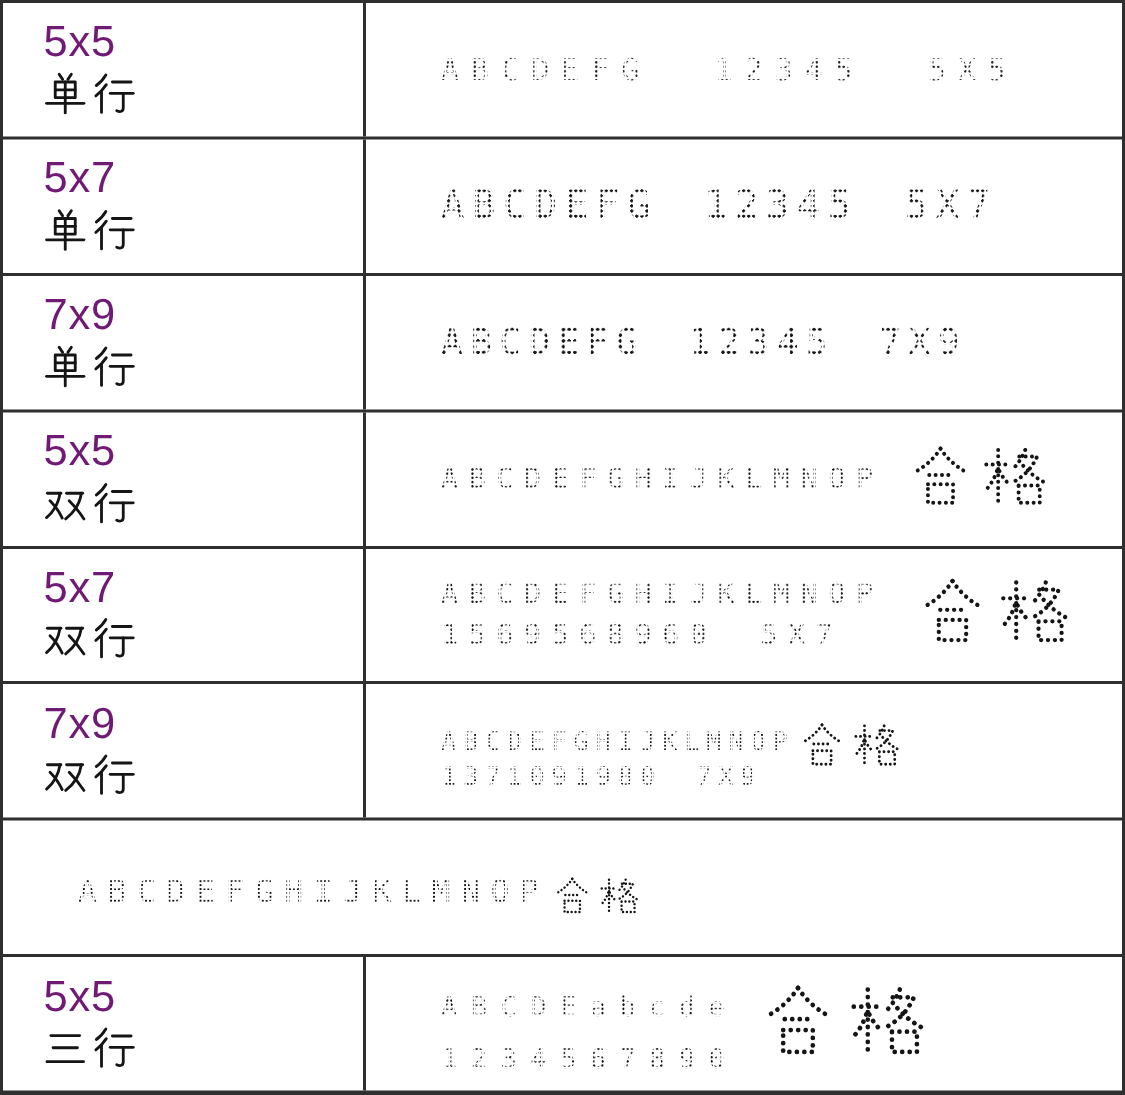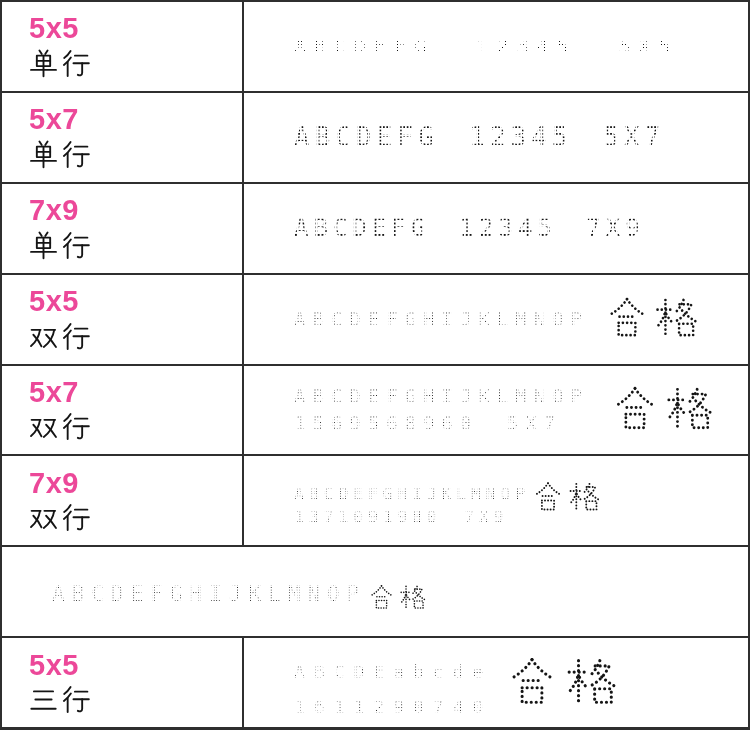--- a/index.html
+++ b/index.html
@@ -14,21 +14,21 @@
   }
   .row { flex:1 1 0; display:flex; border-bottom:2px solid #2f2f2f; min-height:0; }
   .row:last-child { border-bottom:1px solid #2f2f2f; }
 
   .label-cell {
     width:242px; flex:0 0 242px;
     border-right:2px solid #2f2f2f;
     display:flex; flex-direction:column; justify-content:center;
     padding-left:27px; gap:2px;
   }
-  .label-matrix { font-size:29px; line-height:34px; color:#ec4899; letter-spacing:0.5px;font-weight:bold; }
+  .label-matrix { font-size:29px; line-height:34px; color:#701a75; letter-spacing:0.5px; }
   .label-mode   { font-size:29px; line-height:34px; color:#151515; }
 
   .sample-cell {
     flex:1 1 auto; display:flex; align-items:center;
     padding-left:50px; overflow:hidden;
   }
   .lines { display:flex; flex-direction:column; }
   .line { white-space:pre; display:flex; align-items:baseline; }
 
   
@@ -320,21 +320,21 @@
             <path d="M34 29 C26 41 18 49 10 55"></path>
             <path d="M23 45 V93"></path>
             <path d="M48 23 H91"></path>
             <path d="M43 49 H96"></path>
             <path d="M73 49 V82 C73 91 66 93 58 89"></path>
           </svg></div>
     </div>
     <div class="sample-cell">
       <div class="lines">
         <div class="line"><span class="dot">ABCDEabcde</span></div>
-        <div class="line"><span class="dot">1611290740</span></div>
+        <div class="line"><span class="dot">1234567890</span></div>
       </div>
       <div class="pass-mark pass-side"><svg viewBox="0 0 100 100" class="cjk-glyph dotted">
             <path d="M50 7 C41 21 27 34 12 42"></path>
             <path d="M50 7 C59 21 73 34 88 42"></path>
             <path d="M33 47 H67"></path>
             <path d="M31 61 H69 V89 H31 Z"></path>
           </svg><svg viewBox="0 0 100 100" class="cjk-glyph dotted">
             <path d="M26 9 V93"></path>
             <path d="M8 31 H45"></path>
             <path d="M24 41 C20 53 14 63 6 71"></path>

